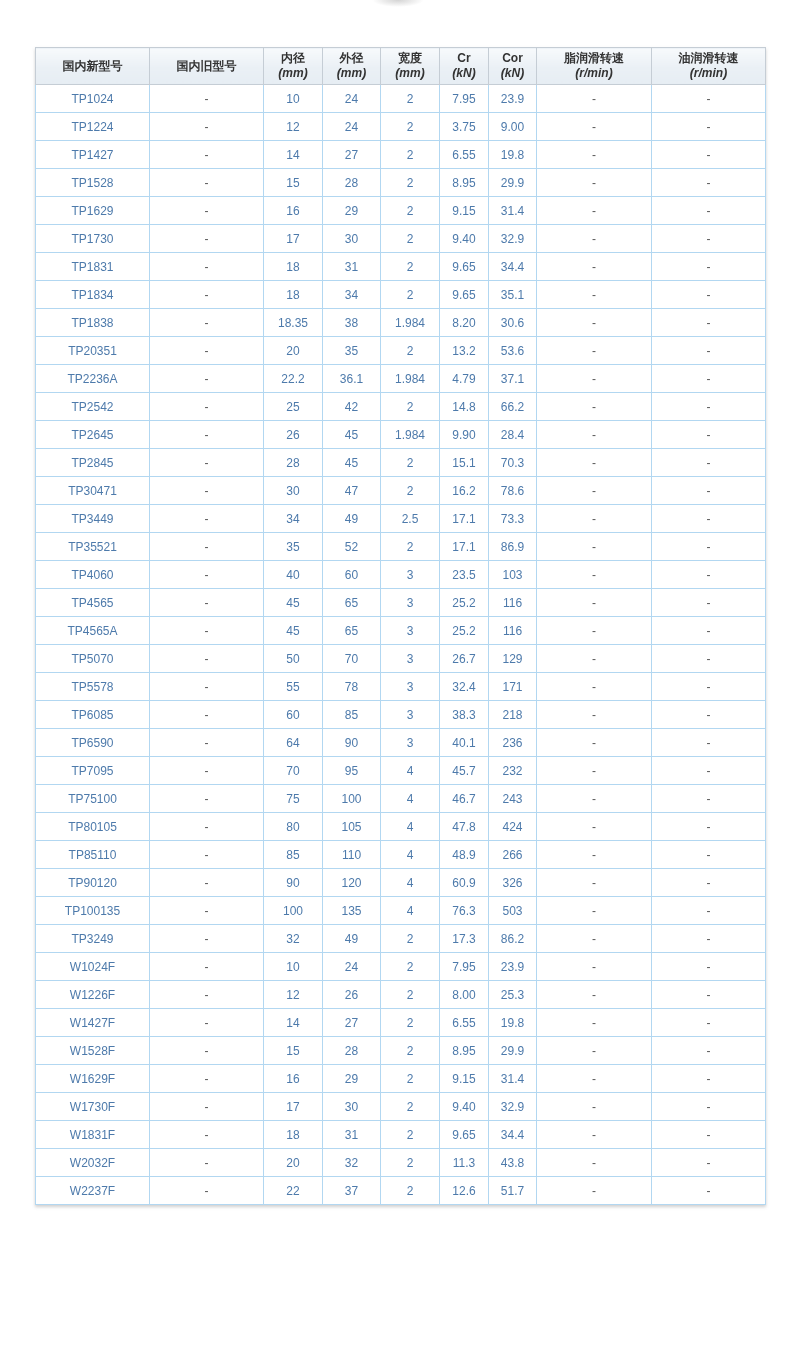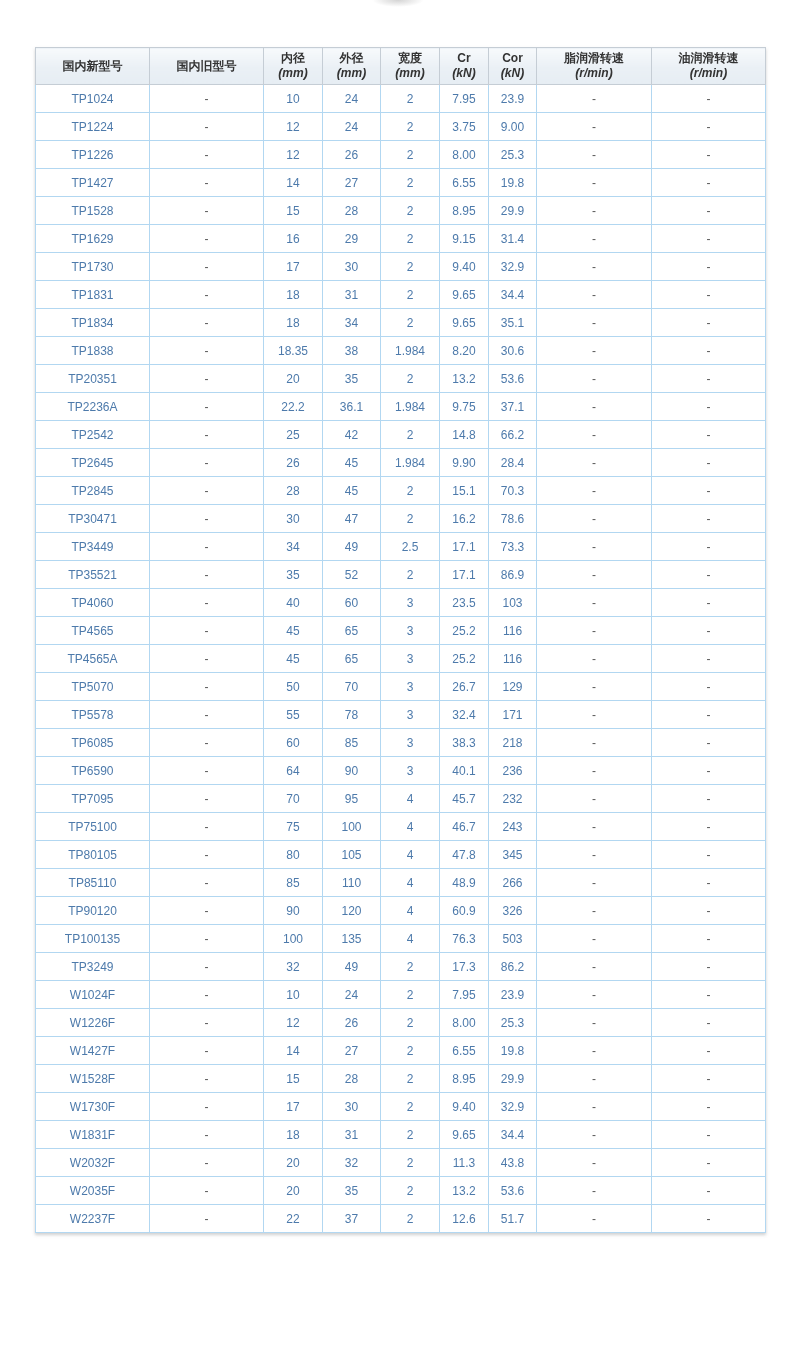--- a/index.html
+++ b/index.html
@@ -140,31 +140,20 @@
             <td class="dash">-</td>
             <td>12</td>
             <td>24</td>
             <td>2</td>
             <td>3.75</td>
             <td>9.00</td>
             <td class="dash">-</td>
             <td class="dash">-</td>
           </tr>
           <tr>
-            <td>TP1226</td>
-            <td class="dash">-</td>
-            <td>12</td>
-            <td>26</td>
-            <td>2</td>
-            <td>8.00</td>
-            <td>25.3</td>
-            <td class="dash">-</td>
-            <td class="dash">-</td>
-          </tr>
-          <tr>
             <td>TP1427</td>
             <td class="dash">-</td>
             <td>14</td>
             <td>27</td>
             <td>2</td>
             <td>6.55</td>
             <td>19.8</td>
             <td class="dash">-</td>
             <td class="dash">-</td>
           </tr>
@@ -244,21 +233,21 @@
             <td>53.6</td>
             <td class="dash">-</td>
             <td class="dash">-</td>
           </tr>
           <tr>
             <td>TP2236A</td>
             <td class="dash">-</td>
             <td>22.2</td>
             <td>36.1</td>
             <td>1.984</td>
-            <td>9.75</td>
+            <td>4.79</td>
             <td>37.1</td>
             <td class="dash">-</td>
             <td class="dash">-</td>
           </tr>
           <tr>
             <td>TP2542</td>
             <td class="dash">-</td>
             <td>25</td>
             <td>42</td>
             <td>2</td>
@@ -421,21 +410,21 @@
             <td class="dash">-</td>
             <td class="dash">-</td>
           </tr>
           <tr>
             <td>TP80105</td>
             <td class="dash">-</td>
             <td>80</td>
             <td>105</td>
             <td>4</td>
             <td>47.8</td>
-            <td>345</td>
+            <td>424</td>
             <td class="dash">-</td>
             <td class="dash">-</td>
           </tr>
           <tr>
             <td>TP85110</td>
             <td class="dash">-</td>
             <td>85</td>
             <td>110</td>
             <td>4</td>
             <td>48.9</td>
@@ -514,20 +503,31 @@
             <td class="dash">-</td>
             <td>15</td>
             <td>28</td>
             <td>2</td>
             <td>8.95</td>
             <td>29.9</td>
             <td class="dash">-</td>
             <td class="dash">-</td>
           </tr>
           <tr>
+            <td>W1629F</td>
+            <td class="dash">-</td>
+            <td>16</td>
+            <td>29</td>
+            <td>2</td>
+            <td>9.15</td>
+            <td>31.4</td>
+            <td class="dash">-</td>
+            <td class="dash">-</td>
+          </tr>
+          <tr>
             <td>W1730F</td>
             <td class="dash">-</td>
             <td>17</td>
             <td>30</td>
             <td>2</td>
             <td>9.40</td>
             <td>32.9</td>
             <td class="dash">-</td>
             <td class="dash">-</td>
           </tr>
@@ -543,31 +543,20 @@
             <td class="dash">-</td>
           </tr>
           <tr>
             <td>W2032F</td>
             <td class="dash">-</td>
             <td>20</td>
             <td>32</td>
             <td>2</td>
             <td>11.3</td>
             <td>43.8</td>
-            <td class="dash">-</td>
-            <td class="dash">-</td>
-          </tr>
-          <tr>
-            <td>W2035F</td>
-            <td class="dash">-</td>
-            <td>20</td>
-            <td>35</td>
-            <td>2</td>
-            <td>13.2</td>
-            <td>53.6</td>
             <td class="dash">-</td>
             <td class="dash">-</td>
           </tr>
           <tr>
             <td>W2237F</td>
             <td class="dash">-</td>
             <td>22</td>
             <td>37</td>
             <td>2</td>
             <td>12.6</td>

